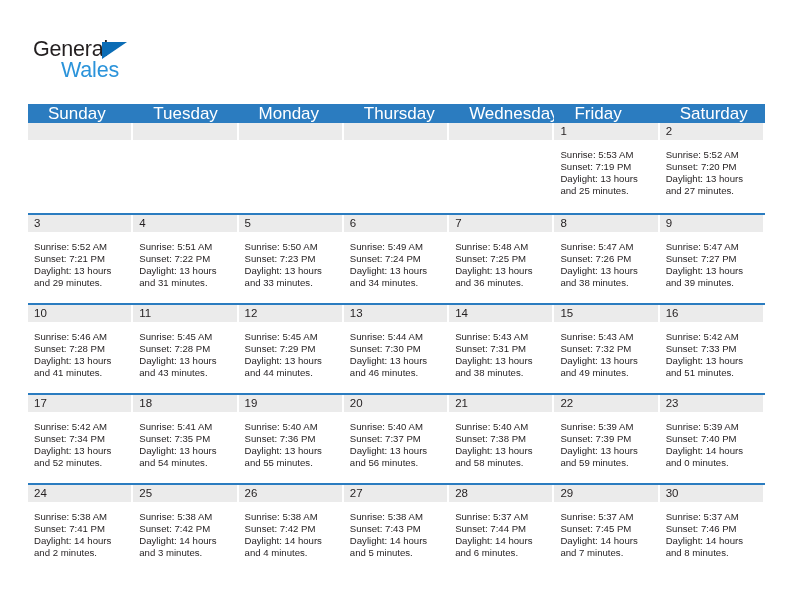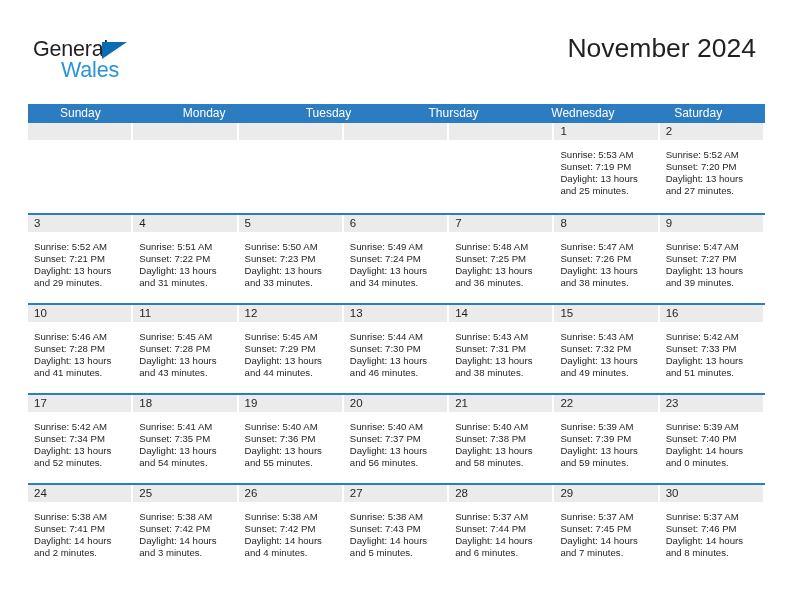--- a/index.html
+++ b/index.html
@@ -93,27 +93,26 @@
     width: 737px;
   }
   .weekdays {
     display: flex;
     background: #2b7cc0;
     height: 19px;
   }
   .weekday {
     flex: 1 1 0;
     color: #ffffff;
-    font-size: 12px;
+    font-size: 17px;
     line-height: 19px;
-    padding-left: 12px;
+    padding-left: 20px;
     box-sizing: border-box;
     white-space: nowrap;
     overflow: hidden;
-    margin-left: 20px;
   }
 
   .week {
     position: relative;
     display: flex;
     height: 90px;
     border-top: 2px solid #2b7cc0;
     box-sizing: border-box;
   }
   .week.first {
@@ -156,31 +155,31 @@
 <div class="page">
 
   <div class="top">
     <div class="logo">
       <span class="logo-general">General</span>
       <span class="logo-tri"></span>
       <span class="logo-blue">Wales</span>
     </div>
 
     <div class="title-wrap">
-      <div class="cal-title">November 2024</div>
     </div>
   </div>
 
   <div class="calendar">
     <div class="weekdays">
         <div class="weekday">Sunday</div>
+        <div class="weekday">Tuesday</div>
         <div class="weekday">Monday</div>
-        <div class="weekday">Tuesday</div>
         <div class="weekday">Thursday</div>
         <div class="weekday">Wednesday</div>
+        <div class="weekday">Friday</div>
         <div class="weekday">Saturday</div>
       </div>
     <div id="weeks-container">
         <div class="week first">
           <div class="daycell empty">
             <div class="daynum-band">
               <div class="daynum"></div>
             </div>
           </div>
           <div class="daycell empty">

